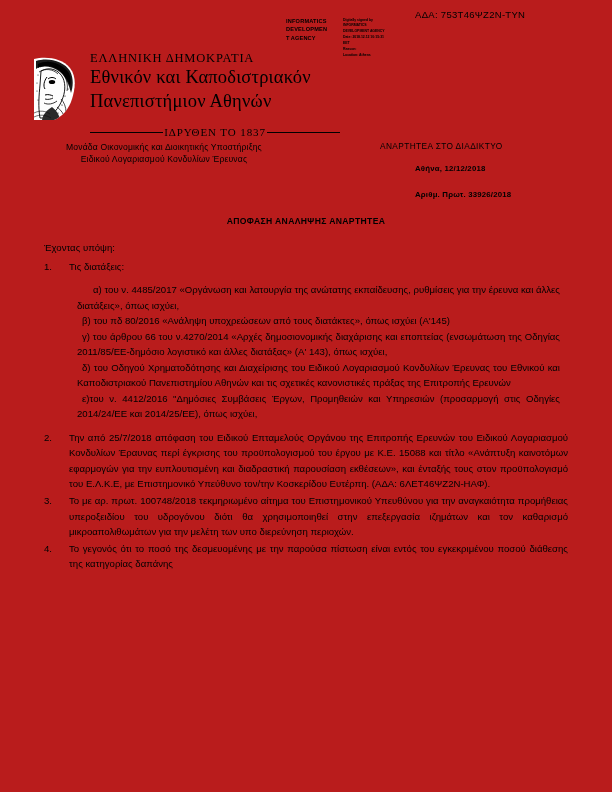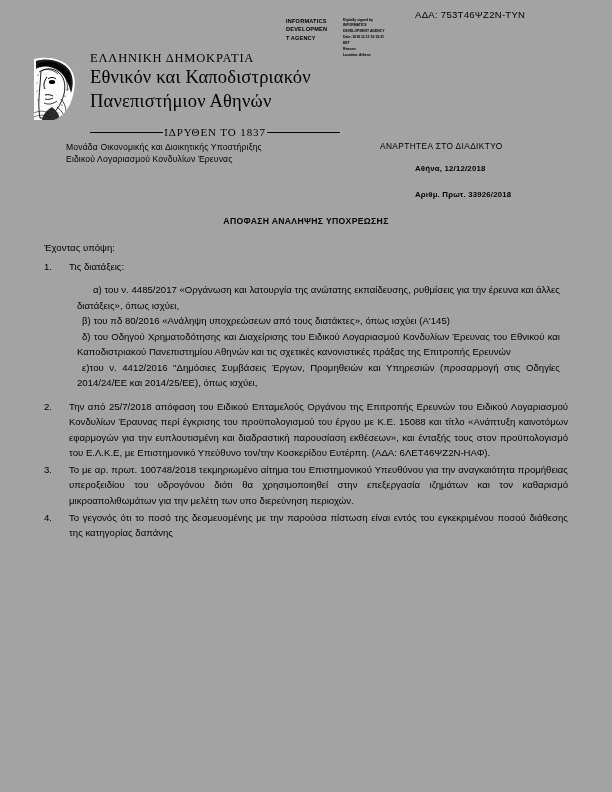--- a/index.html
+++ b/index.html
@@ -13,21 +13,21 @@
     position: relative;
     font-family: "Liberation Sans", sans-serif;
     color: #000000;
     overflow: hidden;
   }
 
   .page {
     position: relative;
     width: 612px;
     height: 792px;
-    background: #a3a3a3;
+    background: #b91c1c;
   }
 
   
   .ada-code {
     position: absolute;
     left: 415px;
     top: 9px;
     font-size: 9.5px;
     letter-spacing: 0.3px;
     white-space: nowrap;
@@ -113,20 +113,21 @@
   }
 
   
   .unit {
     position: absolute;
     left: 66px;
     top: 141px;
     font-size: 8.6px;
     line-height: 1.42;
     letter-spacing: 0.15px;
+    text-align: center;
   }
 
   
   .anartitea {
     position: absolute;
     left: 380px;
     top: 141px;
     font-size: 8.3px;
     letter-spacing: 0.4px;
     white-space: nowrap;
@@ -308,33 +309,34 @@
 
   <div class="unit">
     <div>Μονάδα Οικονομικής και Διοικητικής Υποστήριξης</div>
     <div>Ειδικού Λογαριασμού Κονδυλίων Έρευνας</div>
   </div>
 
   <div class="anartitea">ΑΝΑΡΤΗΤΕΑ ΣΤΟ ΔΙΑΔΙΚΤΥΟ</div>
   <div class="meta-date">Αθήνα, 12/12/2018</div>
   <div class="meta-proto">Αριθμ. Πρωτ. 33926/2018</div>
 
-  <div class="doc-title">ΑΠΟΦΑΣΗ ΑΝΑΛΗΨΗΣ ΥΠΟΧΡΕΩΣΗΣ</div>
+  <div class="doc-title">ΑΠΟΦΑΣΗ ΑΝΑΛΗΨΗΣ ΑΝΑΡΤΗΤΕΑ</div>
 
   <div class="body">
     <p class="preamble">Έχοντας υπόψη:</p>
 
     <ol class="main-list">
 
       <li>
         <span class="num">1.</span>
         <span>Τις διατάξεις:</span>
         <ol class="sub-list">
           <li class="ind">α) του ν. 4485/2017 «Οργάνωση και λατουργία της ανώτατης εκπαίδευσης, ρυθμίσεις για την έρευνα και άλλες διατάξεις», όπως ισχύει,</li>
           <li class="ind-sm">β) του πδ 80/2016 «Ανάληψη υποχρεώσεων από τους διατάκτες», όπως ισχύει (Α'145)</li>
+          <li class="ind-sm">γ) του άρθρου 66 του ν.4270/2014 «Αρχές δημοσιονομικής διαχάρισης και εποπτείας (ενσωμάτωση της Οδηγίας 2011/85/ΕΕ-δημόσιο λογιστικό και άλλες διατάξας» (Α' 143), όπως ισχύει,</li>
           <li class="ind-sm">δ) του Οδηγού Χρηματοδότησης και Διαχείρισης του Ειδικού Λογαριασμού Κονδυλίων Έρευνας του Εθνικού και Καποδιστριακού Πανεπιστημίου Αθηνών και τις σχετικές κανονιστικές πράξας της Επιτροπής Ερευνών</li>
           <li class="ind-sm">ε)του ν. 4412/2016 "Δημόσιες Συμβάσεις Έργων, Προμηθειών και Υπηρεσιών (προσαρμογή στις Οδηγίες 2014/24/ΕΕ και 2014/25/ΕΕ), όπως ισχύει,</li>
         </ol>
       </li>
 
       <li>
         <span class="num">2.</span>
         <div class="item-body">Την από 25/7/2018 απόφαση του Ειδικού Επταμελούς Οργάνου της Επιτροπής Ερευνών του Ειδικού Λογαριασμού Κονδυλίων Έραυνας περί έγκρισης του προϋπολογισμού του έργου με Κ.Ε. 15088 και τίτλο «Ανάπτυξη καινοτόμων εφαρμογών για την ευπλουτισμένη και διαδραστική παρουσίαση εκθέσεων», και ένταξής τους στον προϋπολογισμό του Ε.Λ.Κ.Ε, με Επιστημονικό Υπεύθυνο τον/την Κοσκερίδου Ευτέρπη. (ΑΔΑ: 6ΛΕΤ46ΨΖ2Ν-ΗΑΦ).</div>
       </li>
 

